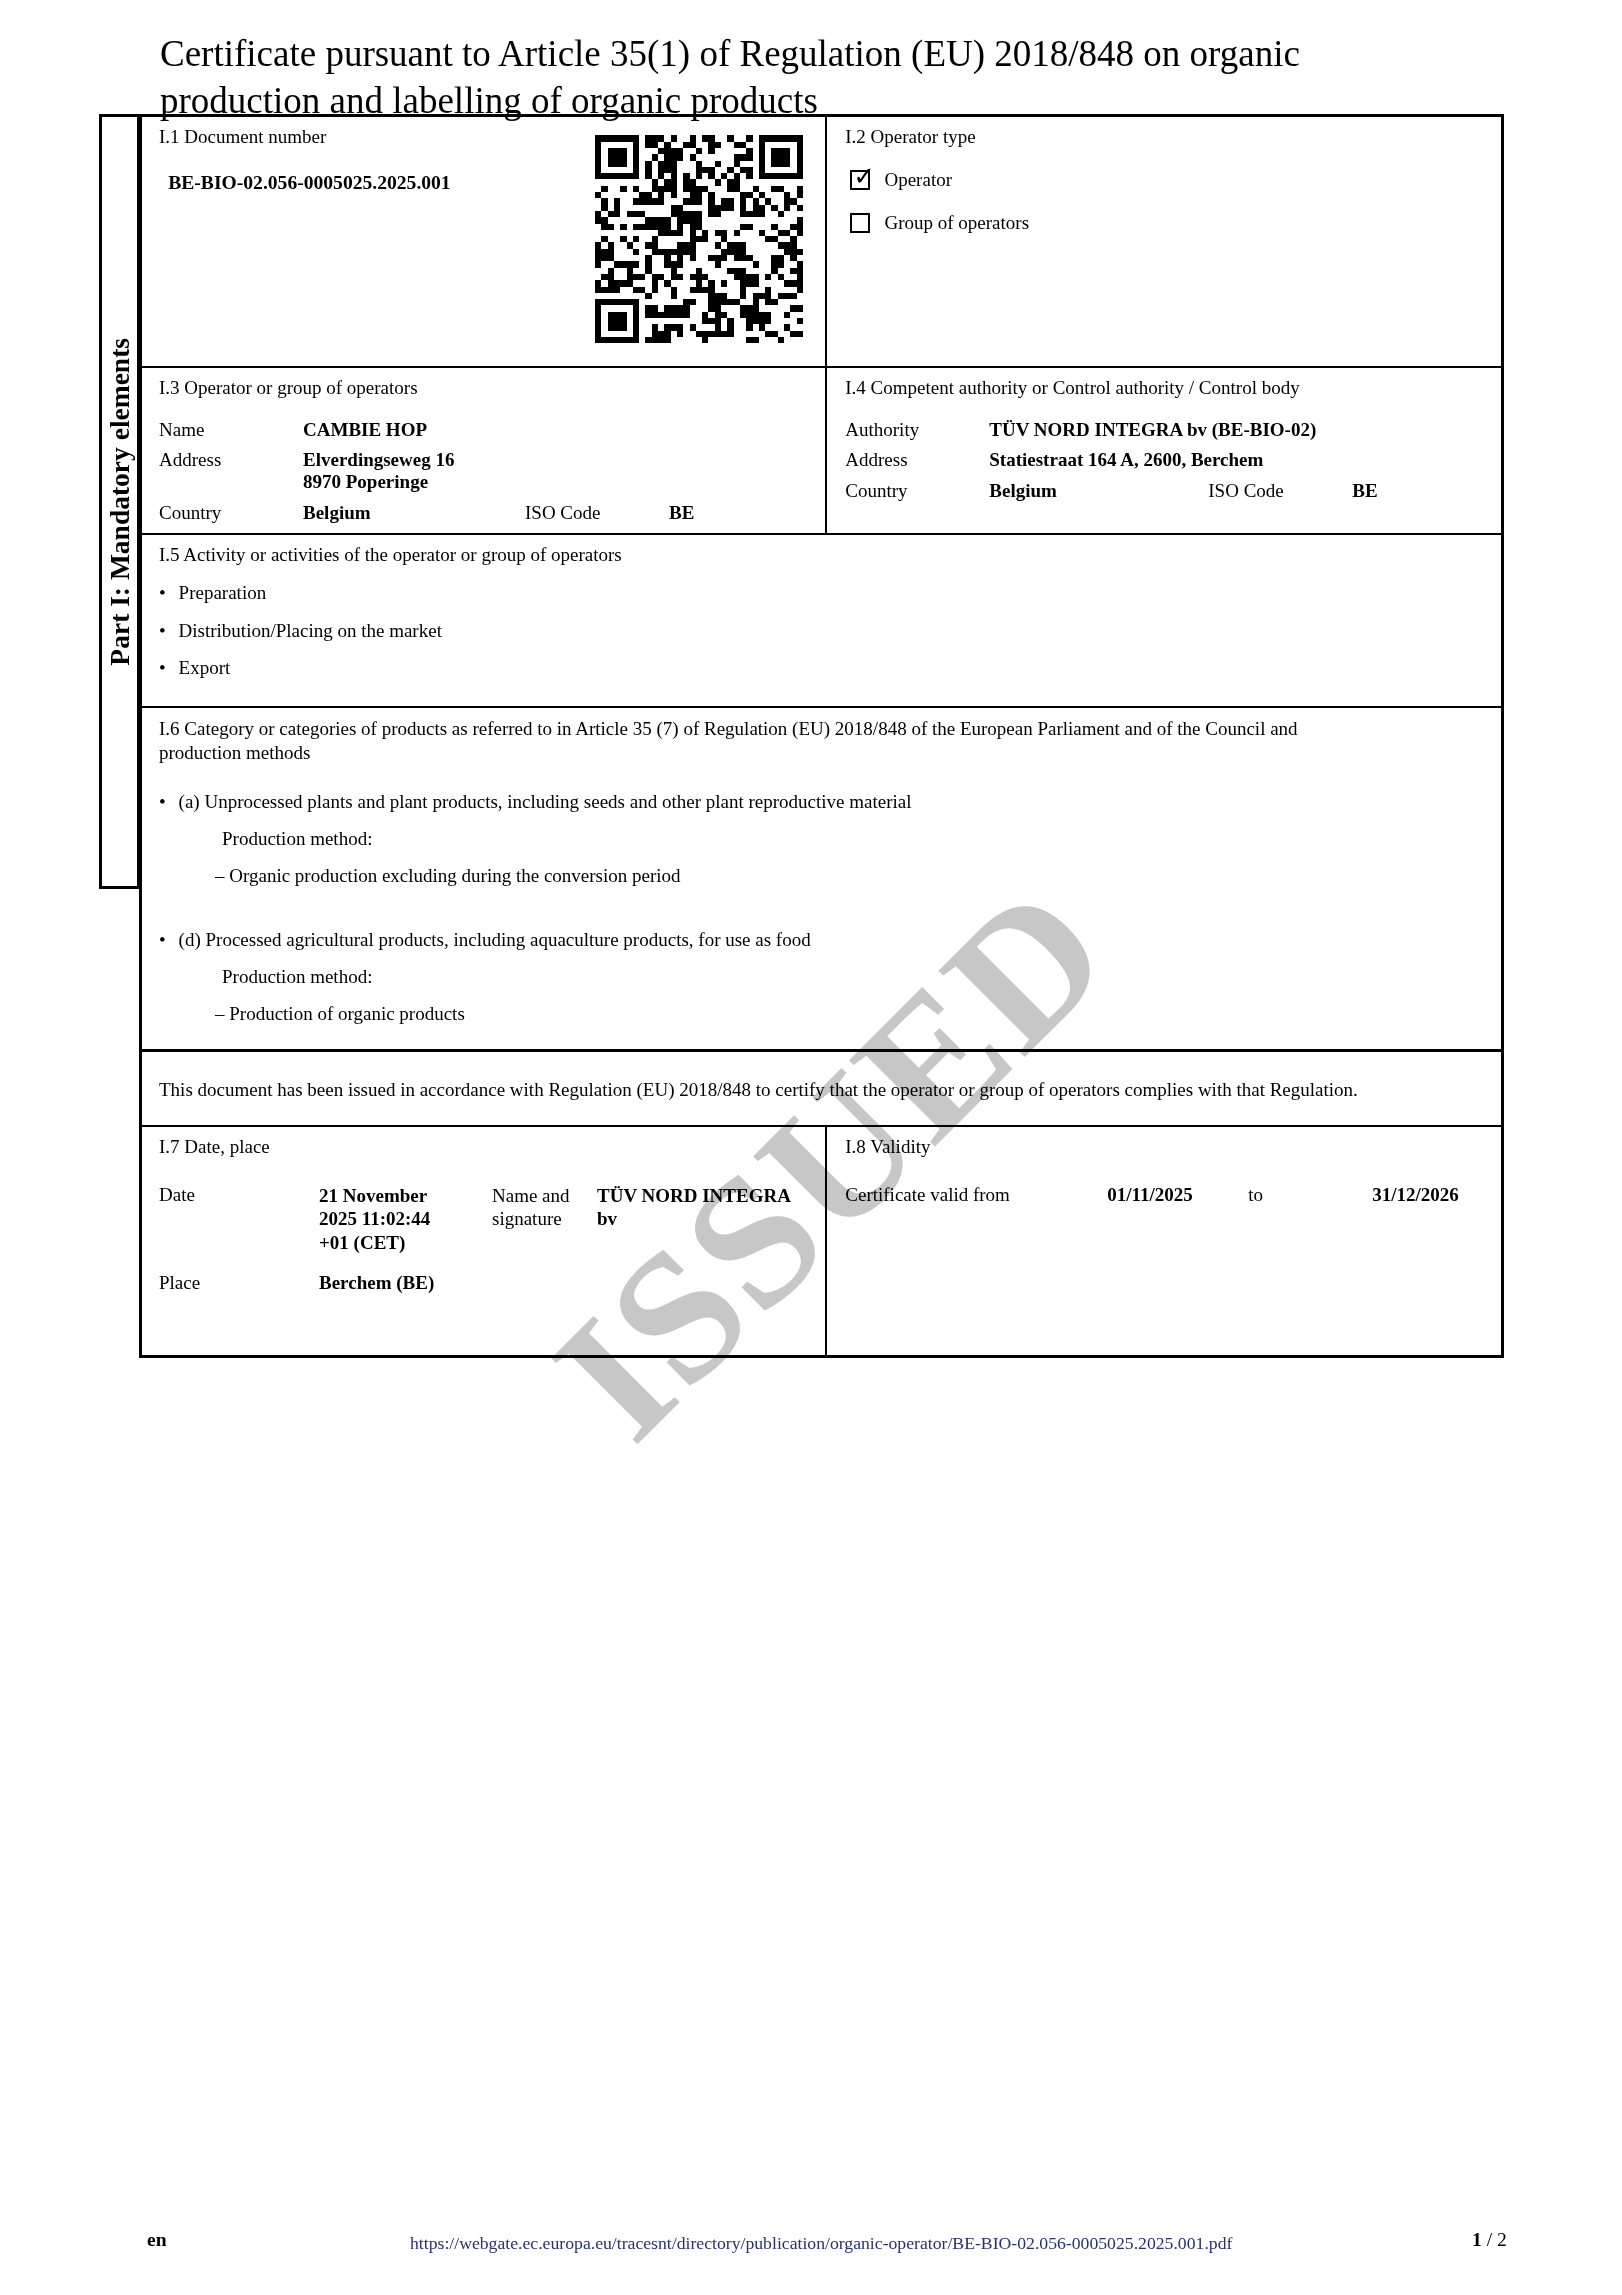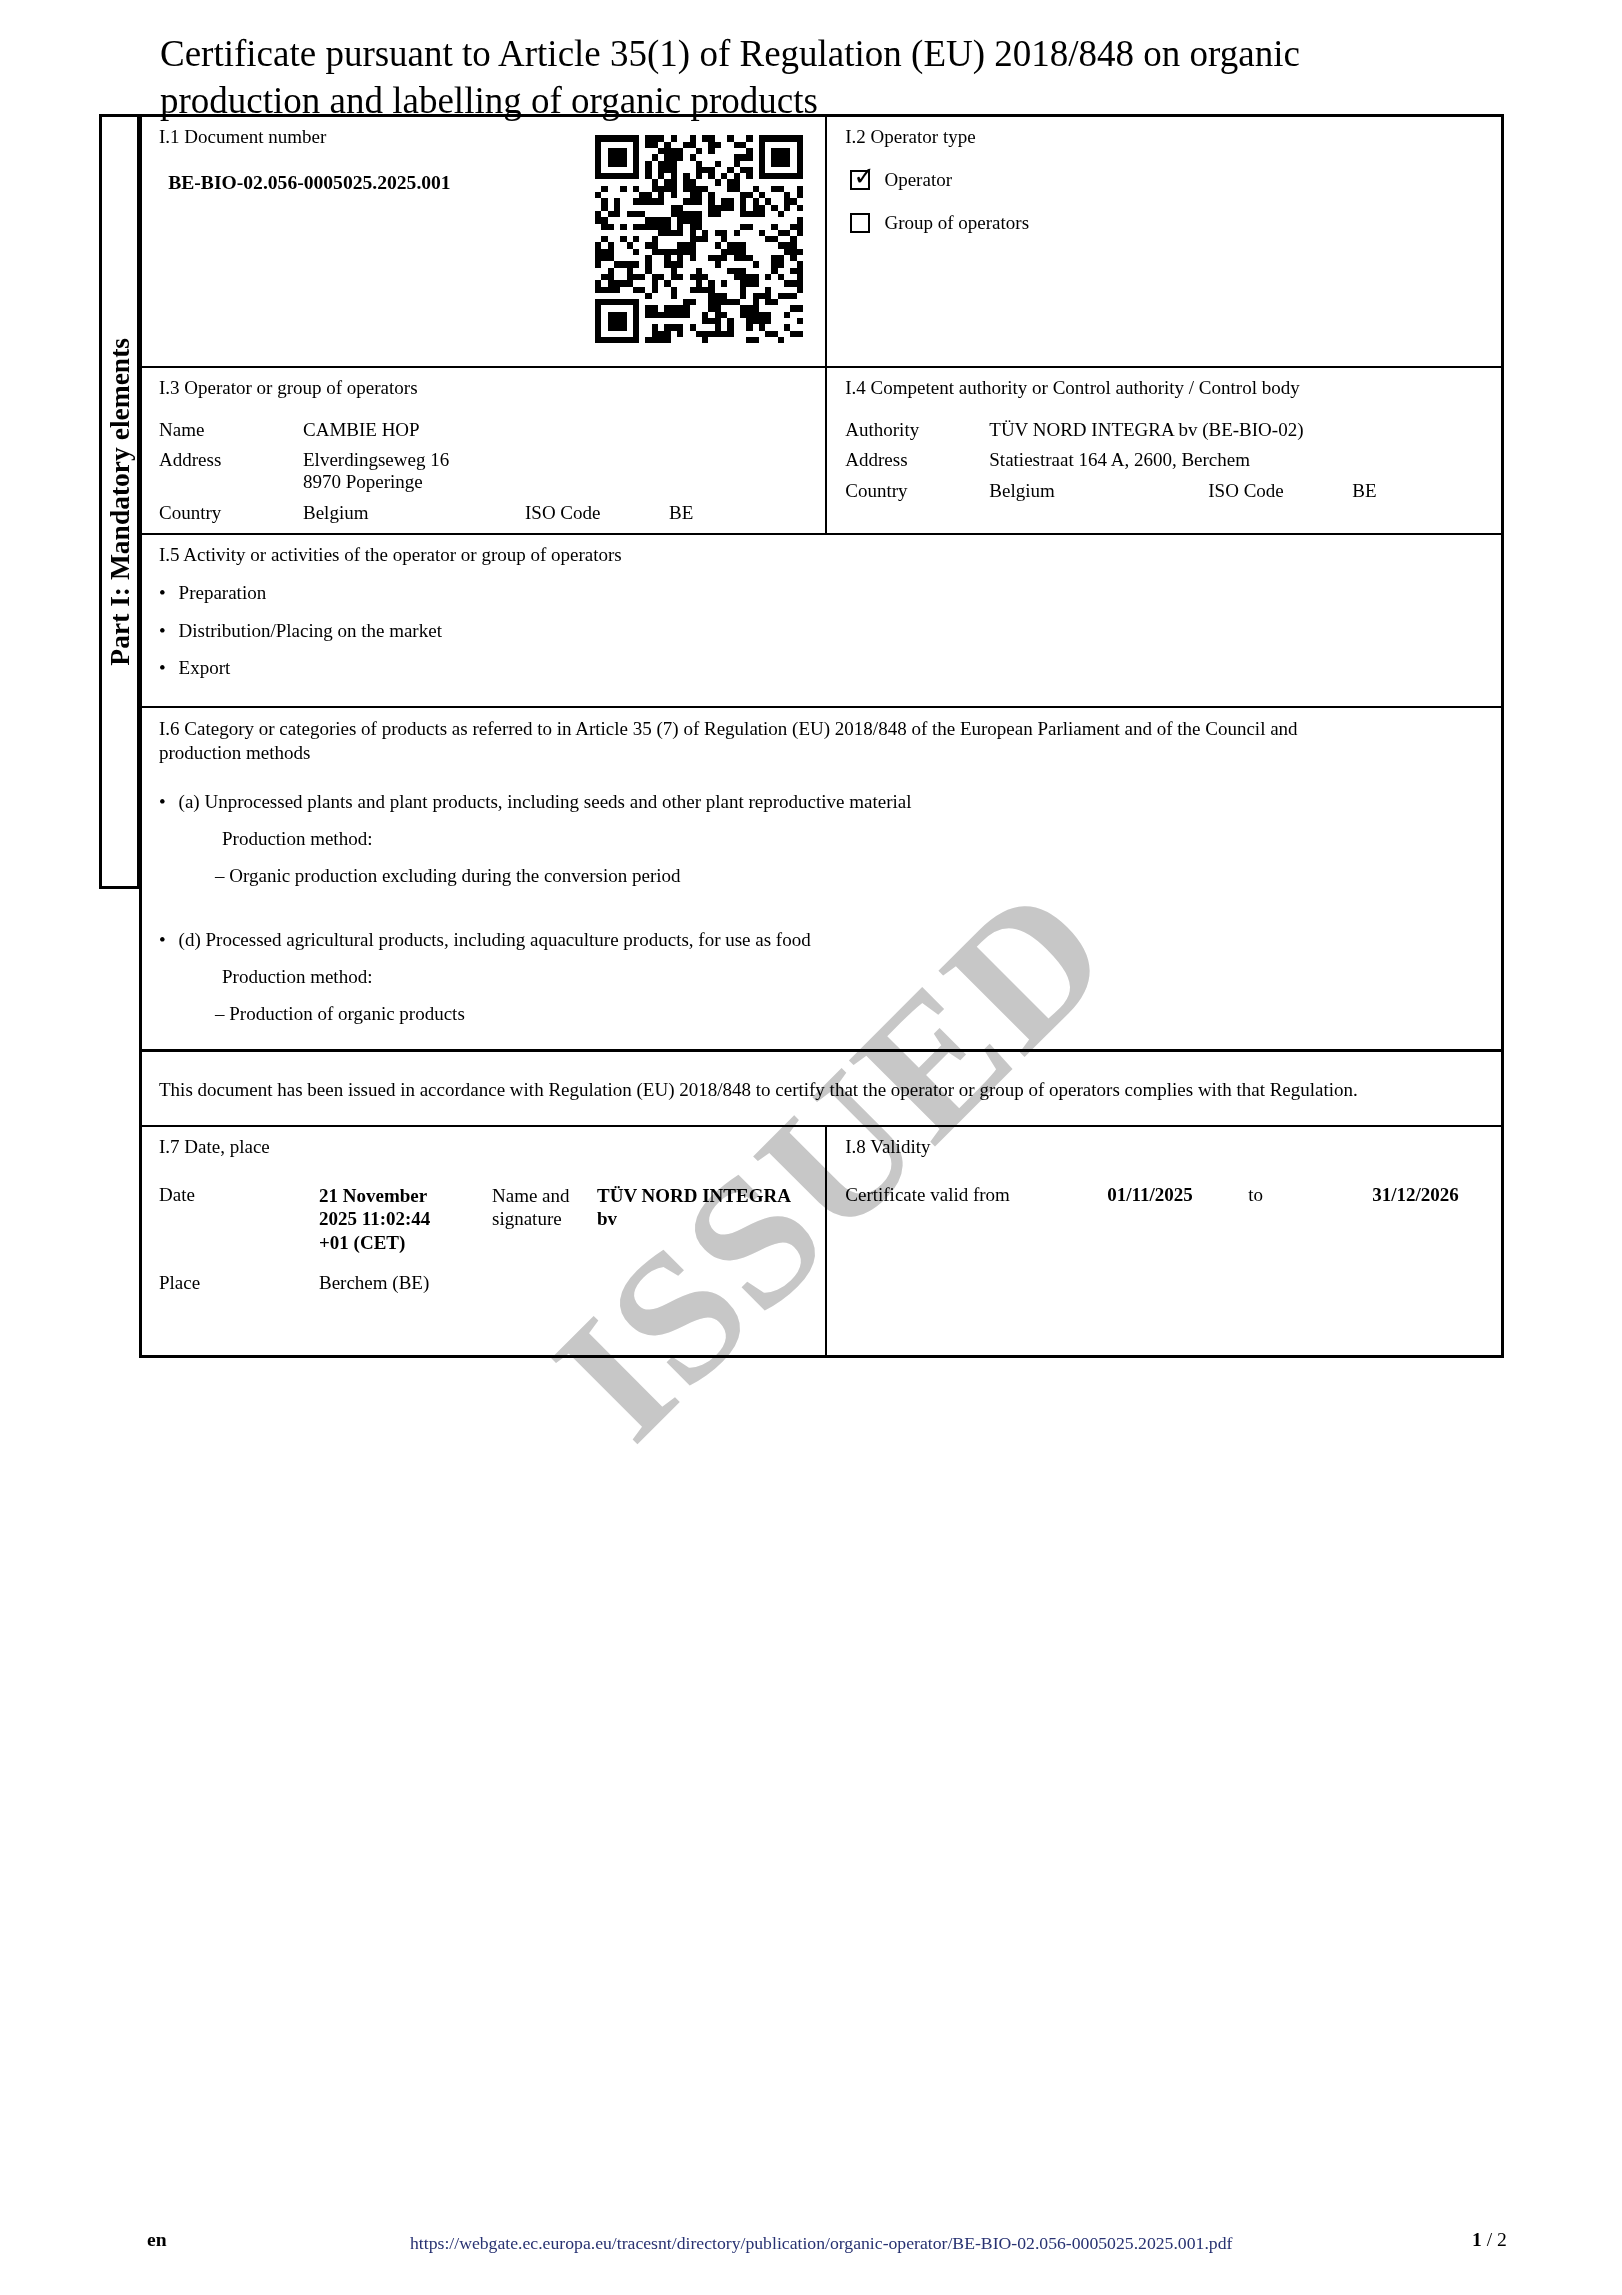--- a/index.html
+++ b/index.html
@@ -39,21 +39,21 @@
   .r1{height:249px;}
   .r2{height:167px;border-top:2.6px solid #000;}
   .r3{height:173px;border-top:2.6px solid #000;}
   .r4{height:343px;border-top:2.6px solid #000;}
   .r5{height:76px;border-top:3.3px solid #000;}
   .r6{flex:1;border-top:2.6px solid #000;}
   .cl{width:683px;box-sizing:border-box;position:relative;padding:9.2px 13px 0 17px;}
   .cr{flex:1;box-sizing:border-box;border-left:2px solid #000;position:relative;padding:9.2px 13px 0 18.3px;}
   .cw{flex:1;box-sizing:border-box;position:relative;padding:9.2px 13px 0 17px;}
   .slabel{font-size:19px;}
-  .val{font-weight:normal;}
+  .val{font-weight:bold;}
   .fs{font-size:19px;}
   
   .docnum{margin:23.6px 0 0 9.2px;font-size:19.6px;font-weight:bold;}
   .qr{
     position:absolute;left:453px;top:18.3px;width:208px;height:208px;
     display:grid;grid-template-columns:repeat(33,1fr);grid-template-rows:repeat(33,1fr);
   }
   .qr .qd{background:#000;}
   
   .chk-row{display:flex;align-items:center;margin:21px 0 0 5.2px;}

